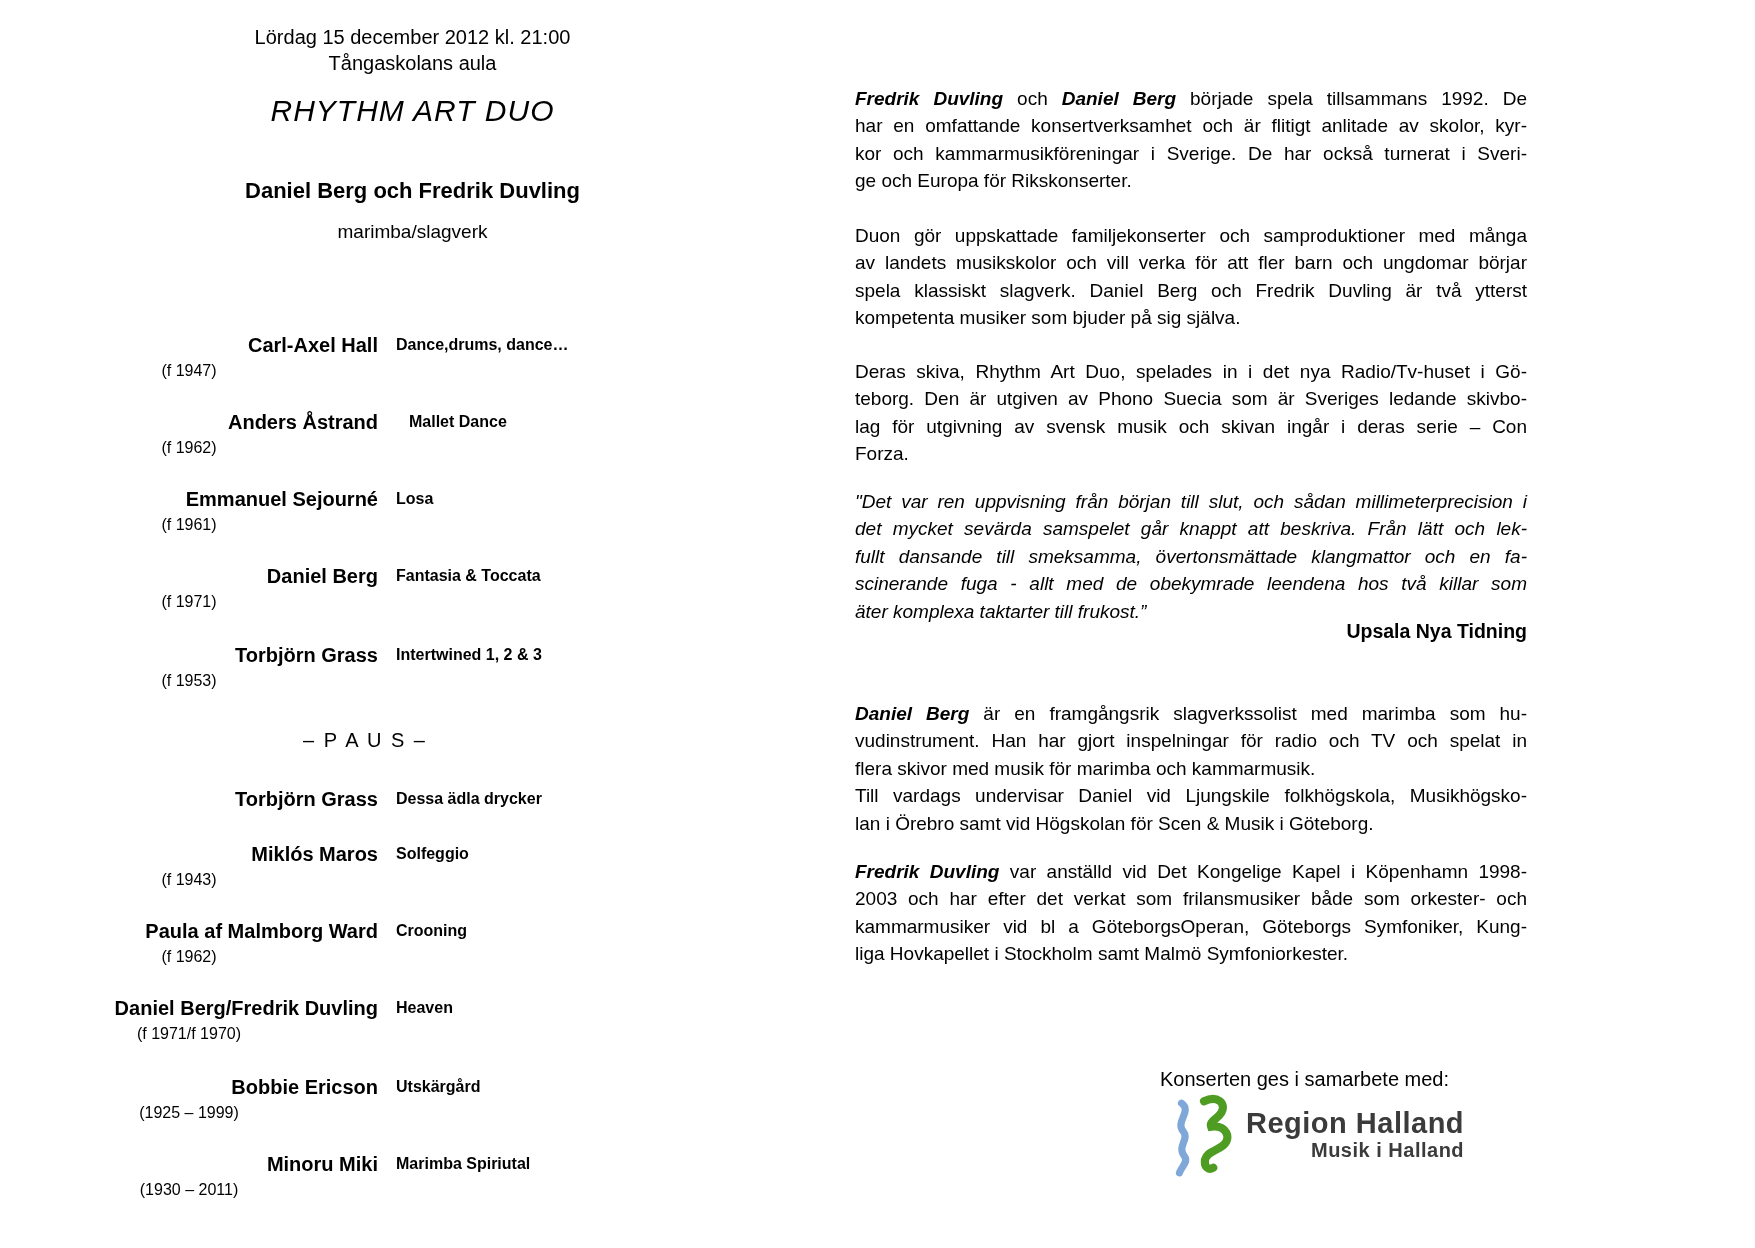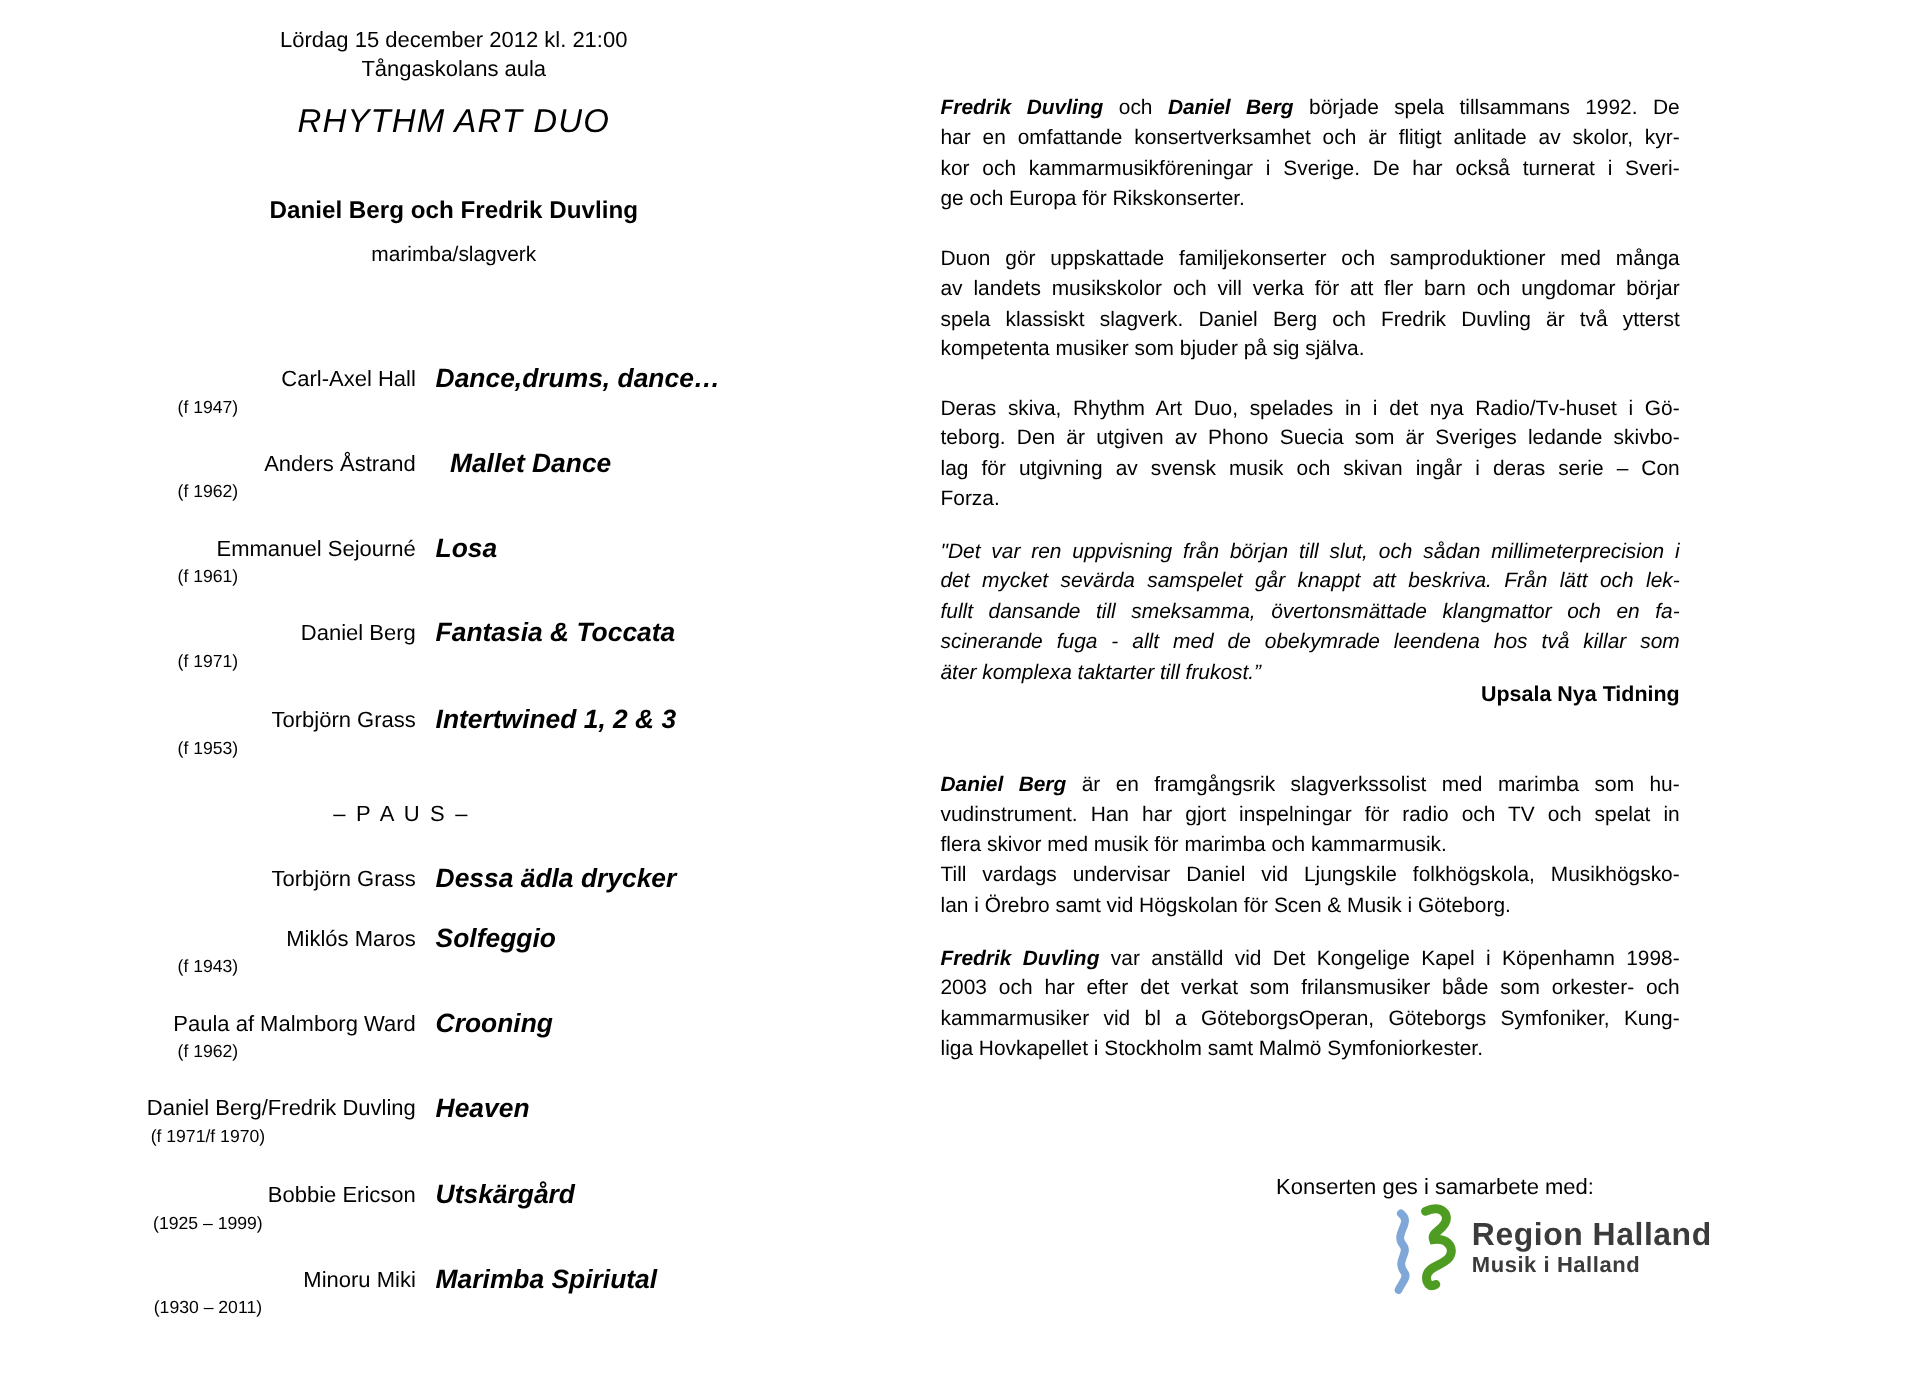--- a/index.html
+++ b/index.html
@@ -9,41 +9,41 @@
   
   .lp-center{position:absolute;left:0;width:825px;text-align:center;}
   .date-line{top:26px;font-size:20px;}
   .venue-line{top:52px;font-size:20px;}
   .concert-title{top:94px;font-size:30px;font-weight:normal;font-style:italic;letter-spacing:1px;}
   .performers-line{top:178px;font-size:22px;font-weight:bold;}
   .instruments-line{top:221px;font-size:19px;}
 
   .entry{position:absolute;left:0;display:flex;align-items:flex-start;}
   .ncol{width:378px;text-align:right;}
-  .cname{font-size:20px;font-weight:normal;line-height:26px;white-space:nowrap;margin-left:29px;}
+  .cname{font-size:20px;font-weight:bold;line-height:26px;white-space:nowrap;margin-left:29px;}
   .cyears{font-size:16px;line-height:26px;white-space:nowrap;text-align:center;}
-  .piece{margin-left:18px;font-size:24px;font-weight:bold;line-height:26px;white-space:nowrap;font-style:italic;}
+  .piece{margin-left:18px;font-size:16px;font-weight:bold;line-height:26px;white-space:nowrap;}
 
   .pause{position:absolute;left:85px;top:729px;width:560px;text-align:center;
          font-size:20px;letter-spacing:2px;}
 
   
   .para{position:absolute;left:855px;width:672px;font-size:19px;}
   .line{height:27.4px;line-height:27.4px;text-align:justify;}
   .jline{text-align-last:justify;}
   .lline{text-align-last:left;}
   .bi{font-weight:bold;font-style:italic;}
   .quote .line{font-style:italic;}
 
   .attribution{position:absolute;left:855px;top:620px;width:672px;text-align:right;
                font-size:19.5px;font-weight:bold;}
 
   .collab-line{position:absolute;left:1160px;top:1068px;font-size:20px;}
 
-  .logo{position:absolute;left:1260px;top:1094px;display:flex;align-items:flex-start;}
+  .logo{position:absolute;left:1168px;top:1094px;display:flex;align-items:flex-start;text-align:right;}
   .logo-mark{width:70px;height:86px;}
   .logo-text{margin-left:8px;margin-top:14px;color:#3b3b3b;}
   .logo-title{font-size:29px;font-weight:600;line-height:30px;letter-spacing:0.5px;}
   .logo-sub{font-size:20px;font-weight:600;line-height:24px;letter-spacing:0.5px;}
 </style>
 </head>
 <body>
 
 <div class="canvas">
 

